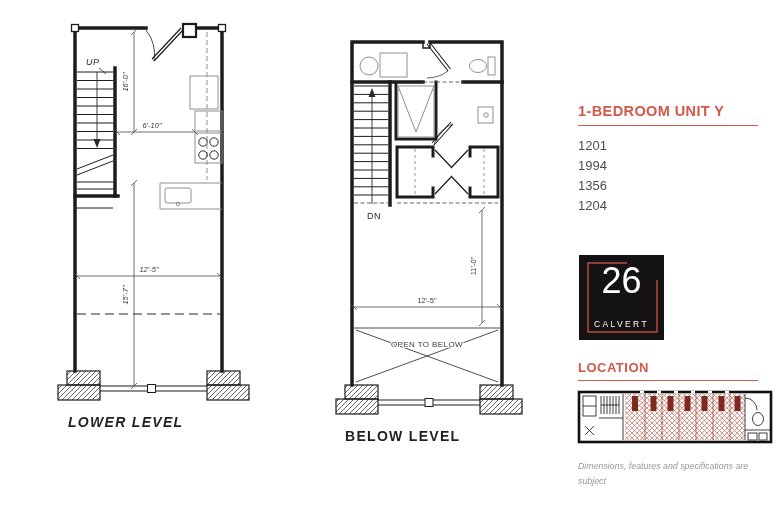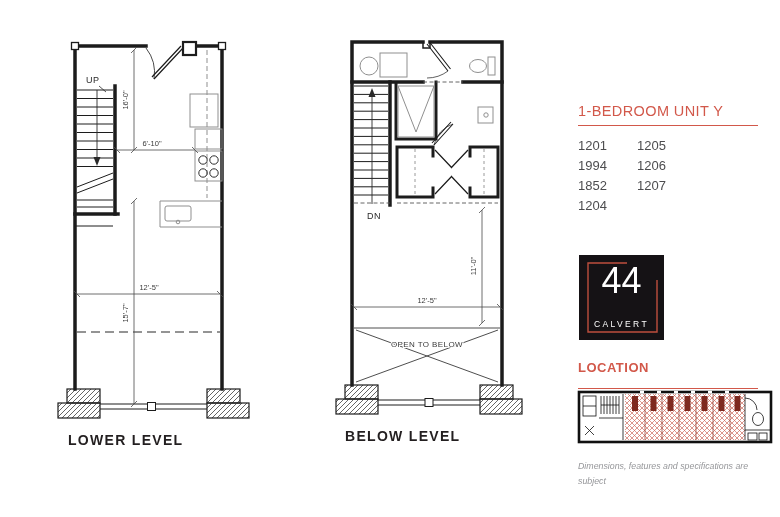--- a/index.html
+++ b/index.html
@@ -1,37 +1,37 @@
 <!DOCTYPE html>
 <html><head>
 <meta charset="utf-8">
 <style>
   html,body{margin:0;padding:0;background:#fff;}
   .page{position:relative;width:780px;height:517px;background:#ffffff;overflow:hidden;
         font-family:"Liberation Sans",sans-serif;}
   svg{font-family:"Liberation Sans",sans-serif;}
   .plan{position:absolute;width:200px;height:420px;}
-  .plan-lower{left:55px;top:30px;}
+  .plan-lower{left:55px;top:12px;font-style:italic;}
   .plan-upper{left:332px;top:26px;text-align:center;}
   .plan-label{position:absolute;left:13px;top:402px;font-size:14px;font-weight:bold;
               letter-spacing:1.3px;color:#231F20;white-space:nowrap;}
   .sb-title{position:absolute;left:578px;top:103px;width:180px;margin:0;
-            font-size:14.5px;font-weight:normal;letter-spacing:.4px;color:#D2584A;
+            font-size:14.5px;font-weight:bold;letter-spacing:.4px;color:#D2584A;
             padding-bottom:6px;border-bottom:1.5px solid #D2584A;}
   .units{position:absolute;left:578px;top:136px;display:flex;gap:16px;
          font-size:13px;color:#4D4D4F;}
   .ucol{display:flex;flex-direction:column;width:43px;line-height:20px;}
   .logo-box{position:absolute;left:579px;top:255px;width:85px;height:85px;background:#151215;
             display:flex;flex-direction:column;align-items:center;justify-content:center;}
   .logo-frame{position:absolute;left:0;top:0;}
   .logo-num{color:#fff;font-size:36px;line-height:1;font-weight:400;transform:translateY(-2px);}
   .logo-name{color:#fff;font-size:8.5px;letter-spacing:2.4px;margin-top:20px;transform:translateY(-2px);}
   .sb-location{position:absolute;left:578px;top:360px;width:180px;margin:0;
                font-size:13px;font-weight:bold;letter-spacing:.5px;color:#D2584A;
-               padding-bottom:13px;border-bottom:1.5px solid #D2584A;}
+               padding-bottom:5px;border-bottom:1.5px solid #D2584A;}
   .bldg{position:absolute;left:577px;top:388px;}
   .disclaimer{position:absolute;left:578px;top:459px;width:195px;font-size:8.8px;
               font-style:italic;color:#96979A;line-height:15px;}
 </style>
 </head>
 <body>
 
 <div class="page">
 
   <div class="plan plan-lower">
@@ -192,35 +192,30 @@
     </svg>
     <div class="plan-label">BELOW LEVEL</div>
   </div>
 
   <h1 class="sb-title">1-BEDROOM UNIT Y</h1>
 
   <div class="units">
     <div class="ucol">
       <span>1201</span>
       <span>1994</span>
-      <span>1852</span>
+      <span>1356</span>
       <span>1204</span>
-    </div>
-    <div class="ucol">
-      <span>1205</span>
-      <span>1206</span>
-      <span>1207</span>
     </div>
   </div>
 
   <div class="logo-box">
     <svg class="logo-frame" width="85" height="85" viewBox="0 0 85 85">
       <path d="M48 8 L9 8 L9 77 L78 77 L78 25" fill="none" stroke="#BE4F3E" stroke-width="1.4"></path>
     </svg>
-    <span class="logo-num">44</span>
+    <span class="logo-num">26</span>
     <span class="logo-name">CALVERT</span>
   </div>
 
   <h2 class="sb-location">LOCATION</h2>
 
   <svg class="bldg" width="196" height="59" viewBox="0 0 196 59">
     <defs>
       <pattern id="redx" width="5" height="5" patternUnits="userSpaceOnUse">
         <path d="M0 0 L5 5 M5 0 L0 5" stroke="#CF6A5C" stroke-width="0.7"></path>
       </pattern>

